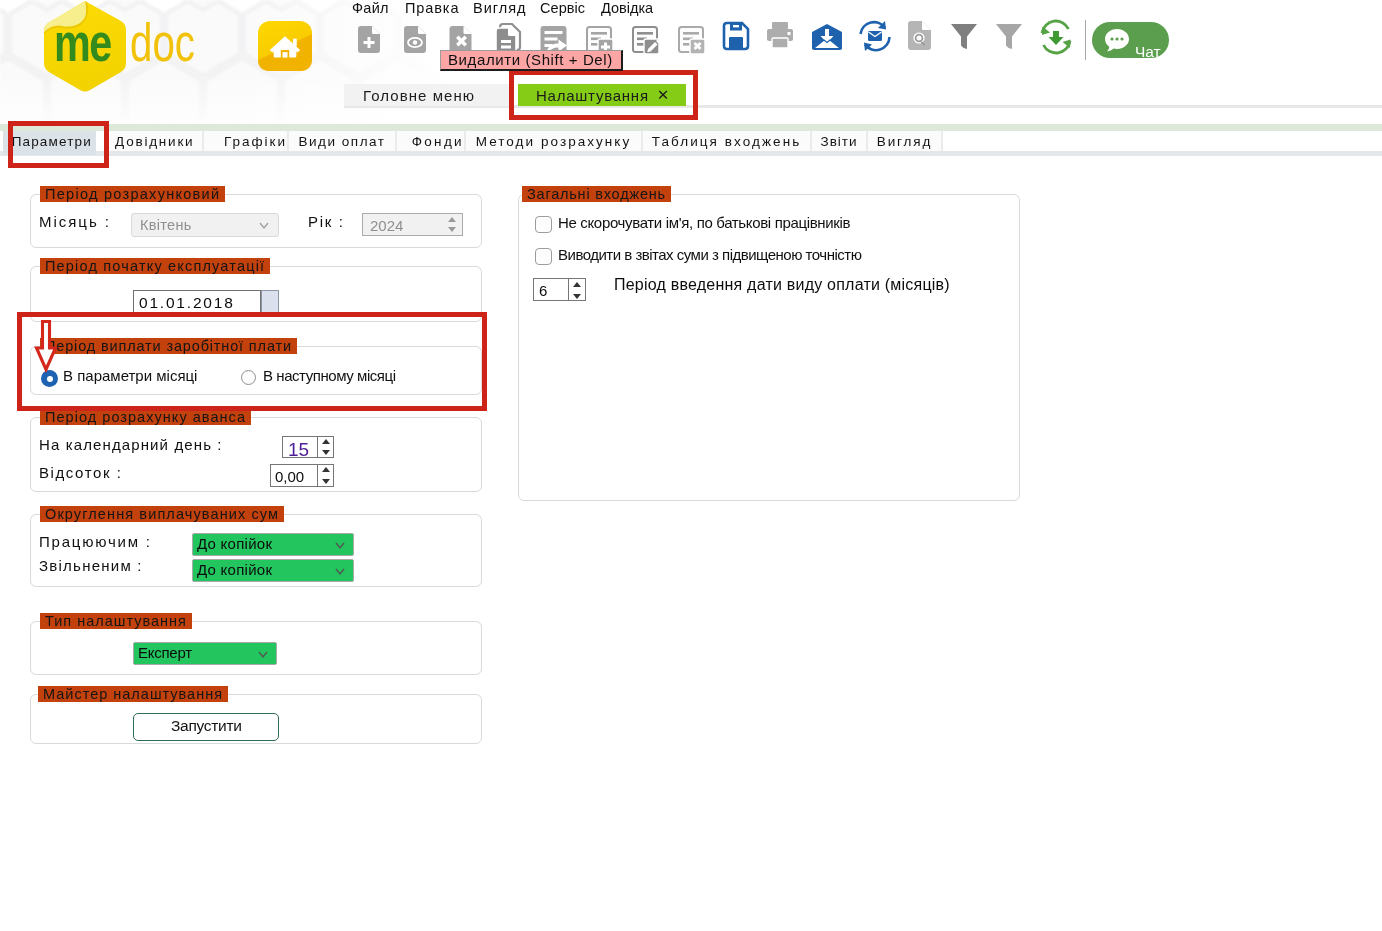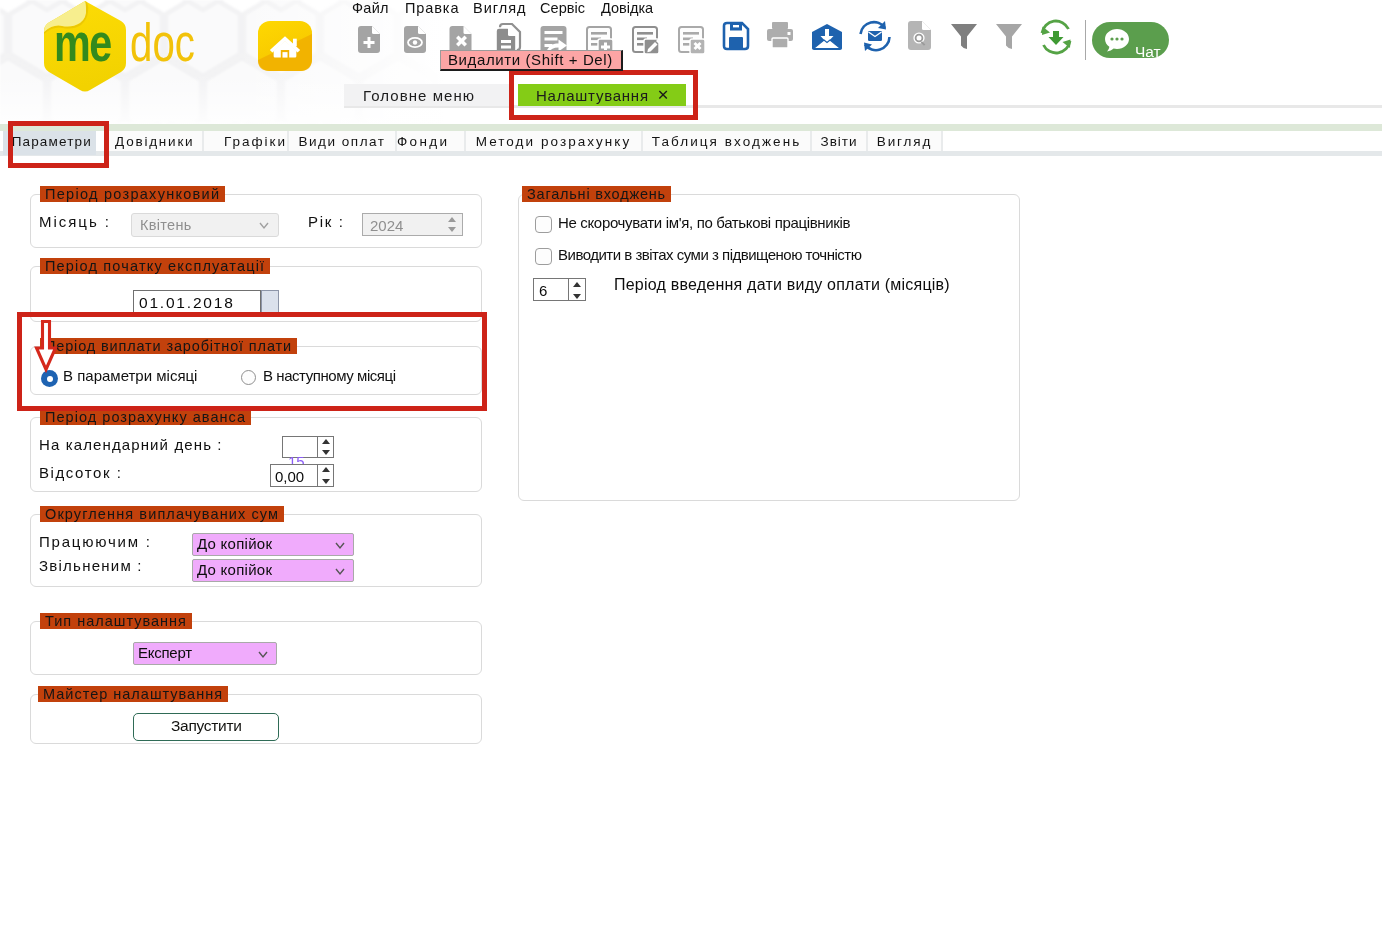--- a/index.html
+++ b/index.html
@@ -3,21 +3,21 @@
 *{margin:0;padding:0;box-sizing:border-box}
 html,body{width:1382px;height:931px;background:#fff;font-family:"Liberation Sans",sans-serif;overflow:hidden;-webkit-font-smoothing:antialiased}
 #page{position:relative;width:1382px;height:931px}
 .abs{position:absolute}
 .menu{font-size:14.5px;color:#121212}
 .tab1{font-size:15px;color:#1c1c1c}
 .lbl{font-size:15px;color:#101010;white-space:nowrap}
 .fs{position:absolute;border:1px solid #dadada;border-radius:6px}
 .legend{position:absolute;background:#c2410c;padding:0 5px;font-size:14.5px;color:#151515;white-space:nowrap}
 .redbox{position:absolute;border:5px solid #cd2318;background:transparent;z-index:30}
-.ddk{position:absolute;background:#f0abfc;border:1px solid #a9a9a9;border-radius:2px;font-size:15px;color:#0c0c0c}
+.ddk{position:absolute;background:#22c55e;border:1px solid #a9a9a9;border-radius:2px;font-size:15px;color:#0c0c0c}
 .chev{position:absolute;width:10px;height:10px}
 </style></head>
 <body>
 <div id="page">
 
 <div class="abs" id="hdr" style="left:0;top:0;width:1382px;height:124px;background:#fff">
   <svg class="abs" style="left:0;top:0" width="470" height="124" viewBox="0 0 470 124">
     <defs>
       <filter id="soft" x="-5%" y="-5%" width="110%" height="110%">
             <feGaussianBlur stdDeviation="1.3"></feGaussianBlur>
@@ -242,21 +242,21 @@
 <div class="abs" style="left:202px;top:131px;width:2px;height:20px;background:#e9ebec"></div>
 <div class="abs" style="left:107.5px;top:134px;width:94.5px;height:16px;font-size:13.5px;color:#141414;text-align:center;letter-spacing:1.78px">Довідники</div>
 <div class="abs" style="left:204px;top:131px;width:83px;height:20px;background:#fbfbfb"></div>
 <div class="abs" style="left:287px;top:131px;width:2px;height:20px;background:#e9ebec"></div>
 <div class="abs" style="left:204px;top:134px;width:83px;height:16px;font-size:13.5px;color:#141414;text-align:right;letter-spacing:1.98px">Графіки</div>
 <div class="abs" style="left:289px;top:131px;width:106px;height:20px;background:#fbfbfb"></div>
 <div class="abs" style="left:395px;top:131px;width:2px;height:20px;background:#e9ebec"></div>
 <div class="abs" style="left:289px;top:134px;width:106px;height:16px;font-size:13.5px;color:#141414;text-align:center;letter-spacing:1.52px">Види оплат</div>
 <div class="abs" style="left:397px;top:131px;width:67px;height:20px;background:#fbfbfb"></div>
 <div class="abs" style="left:464px;top:131px;width:2px;height:20px;background:#e9ebec"></div>
-<div class="abs" style="left:397px;top:134px;width:67px;height:16px;font-size:13.5px;color:#141414;text-align:left;letter-spacing:2.34px">Фонди</div>
+<div class="abs" style="left:397px;top:134px;width:67px;height:16px;font-size:13.5px;color:#141414;text-align:right;letter-spacing:2.34px">Фонди</div>
 <div class="abs" style="left:466px;top:131px;width:175px;height:20px;background:#fbfbfb"></div>
 <div class="abs" style="left:641px;top:131px;width:2px;height:20px;background:#e9ebec"></div>
 <div class="abs" style="left:466px;top:134px;width:175px;height:16px;font-size:13.5px;color:#141414;text-align:center;letter-spacing:2.05px">Методи розрахунку</div>
 <div class="abs" style="left:643px;top:131px;width:167px;height:20px;background:#fbfbfb"></div>
 <div class="abs" style="left:810px;top:131px;width:2px;height:20px;background:#e9ebec"></div>
 <div class="abs" style="left:643px;top:134px;width:167px;height:16px;font-size:13.5px;color:#141414;text-align:center;letter-spacing:2.08px">Таблиця входжень</div>
 <div class="abs" style="left:812px;top:131px;width:54px;height:20px;background:#fbfbfb"></div>
 <div class="abs" style="left:866px;top:131px;width:2px;height:20px;background:#e9ebec"></div>
 <div class="abs" style="left:812px;top:134px;width:54px;height:16px;font-size:13.5px;color:#141414;text-align:center;letter-spacing:0.99px">Звіти</div>
 <div class="abs" style="left:868px;top:131px;width:73px;height:20px;background:#fbfbfb"></div>
@@ -301,21 +301,21 @@
 <div class="abs lbl" style="left:263px;top:367px;letter-spacing:-.44px">В наступному місяці</div>
 
 <svg class="abs" style="left:30px;top:320px;z-index:31" width="36" height="53" viewBox="0 0 36 53">
   <path d="M12.5,1.5 L19.5,1.5 L19.5,28 L25.5,28 L16,49.5 L6.5,28 L12.5,28 Z" fill="#fff" stroke="#d5281c" stroke-width="3.1"></path>
 </svg>
 
 <div class="fs" style="left:30px;top:417px;width:452px;height:75px"></div>
 <div class="legend" style="left:40px;top:409px;letter-spacing:1.04px">Період розрахунку аванса</div>
 <div class="abs lbl" style="left:39px;top:436px;letter-spacing:1.12px">На календарний день :</div>
 <div class="abs" style="left:282px;top:436px;width:52px;height:22px;background:#fff;border:1px solid #767676">
-  <div class="abs" style="left:5px;top:16px;font-size:15px;color:#8b5cf6">15</div>
+  <div class="abs" style="left:5px;top:2px;font-size:19px;color:#4c1d95">15</div>
   <div class="abs" style="left:34px;top:0;width:16px;height:20px;border-left:1px solid #767676">
     <svg class="abs" style="left:2px;top:1px" width="12" height="18">
           <path d="M6,1 L10,6 L2,6 Z" fill="#333"></path>
           <path d="M6,17 L2,12 L10,12 Z" fill="#333"></path>
         </svg>
   </div>
 </div>
 <div class="abs lbl" style="left:39px;top:464px;letter-spacing:1.59px">Відсоток :</div>
 <div class="abs" style="left:270px;top:464px;width:64px;height:23px;background:#fff;border:1px solid #767676">
   <div class="abs" style="left:4px;top:3px;font-size:15px;color:#0a0a0a">0,00</div>

